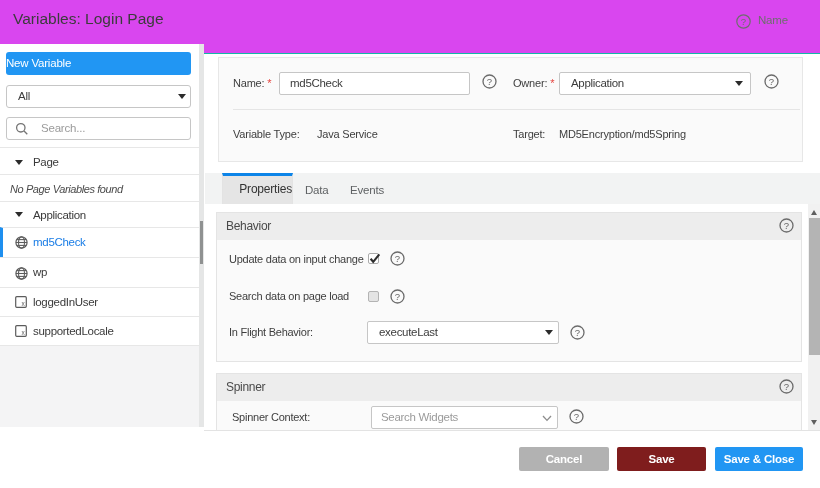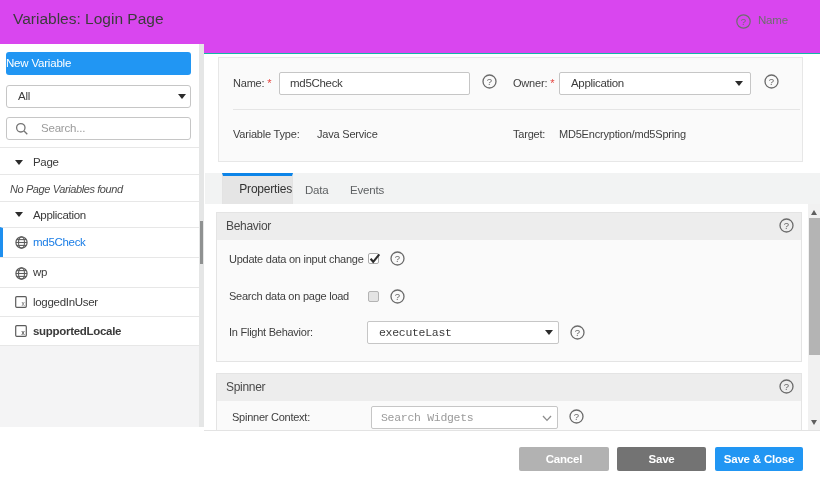--- a/index.html
+++ b/index.html
@@ -69,34 +69,34 @@
   #sectSpin { top:373px; height:58px; border-bottom:none; }
   .rlbl { font-size:11px; letter-spacing:-0.25px; color:#3e3e3e; }
   .cbox { position:absolute; width:10.5px; height:11px; border:1px solid #ababab;
     background:#fff; border-radius:2px; }
 
   
   .q { position:absolute; }
 
   
   .msel { position:absolute; border:1px solid #c6c6c6; background:#fff;
-    border-radius:2px; font-size:11.5px; letter-spacing:-0.3px; color:#3c3c3c;font-family:Liberation Mono, monospace; }
+    border-radius:2px; font-size:11.5px; letter-spacing:-0.3px; color:#3c3c3c; }
 
   
   #mscroll { left:808px; top:204px; width:12px; height:226px; background:#f1f1f1; }
   #mthumb { left:808.5px; top:218px; width:11px; height:137px; background:#b4b4b4; }
   .sarrow { position:absolute; left:3px; width:0; height:0;
     border-left:3.2px solid transparent; border-right:3.2px solid transparent; }
   #botline { left:204px; top:430px; width:616px; height:1px; background:#e3e3e3; }
 
   
   .fbtn { top:447px; height:24px; border-radius:2px; color:#fff; font-size:11.5px; letter-spacing:-0.2px;
     font-weight:bold; text-align:center; line-height:24px; }
   #bCancel { left:519px; width:90px; background:#b2b2b2; }
-  #bSave { left:617px; width:89px; background:#737373; }
+  #bSave { left:617px; width:89px; background:#7f1d1d; }
   #bSaveClose { left:715px; width:88px; background:#2196f3; }
 </style>
 </head>
 <body>
 <div id="stage">
 
   <div id="hdr" class="abs">
     <h1>Variables: Login Page</h1>
   </div>
   <svg id="helpIco" class="abs" width="15" height="15" viewBox="0 0 15 15">
@@ -149,21 +149,21 @@
       </svg>
       <span class="tlabel">wp</span>
     </div>
     <div class="trow abs" style="top:243px; height:29px;">
       <svg class="vicon" width="12" height="12" viewBox="0 0 12 12">
         <rect x="0.7" y="0.7" width="10.6" height="10.6" rx="1" fill="none" stroke="#5c5c5c" stroke-width="1.2"></rect>
         <text x="8" y="9.8" font-size="6.5" fill="#5c5c5c" text-anchor="middle" font-family="Liberation Sans">x</text>
       </svg>
       <span class="tlabel">loggedInUser</span>
     </div>
-    <div class="trow abs" style="top:272px; height:29px;font-weight:bold;">
+    <div class="trow abs" style="top:272px; height:29px;">
       <svg class="vicon" width="12" height="12" viewBox="0 0 12 12">
         <rect x="0.7" y="0.7" width="10.6" height="10.6" rx="1" fill="none" stroke="#5c5c5c" stroke-width="1.2"></rect>
         <text x="8" y="9.8" font-size="6.5" fill="#5c5c5c" text-anchor="middle" font-family="Liberation Sans">x</text>
       </svg>
       <span class="tlabel">supportedLocale</span>
     </div>
     <div class="abs" style="left:0;top:301px;width:199px;height:1px;background:#e7e7e7;"></div>
   </div>
   <div id="strip" class="abs"></div>
   <div id="sthumb" class="abs"></div>

